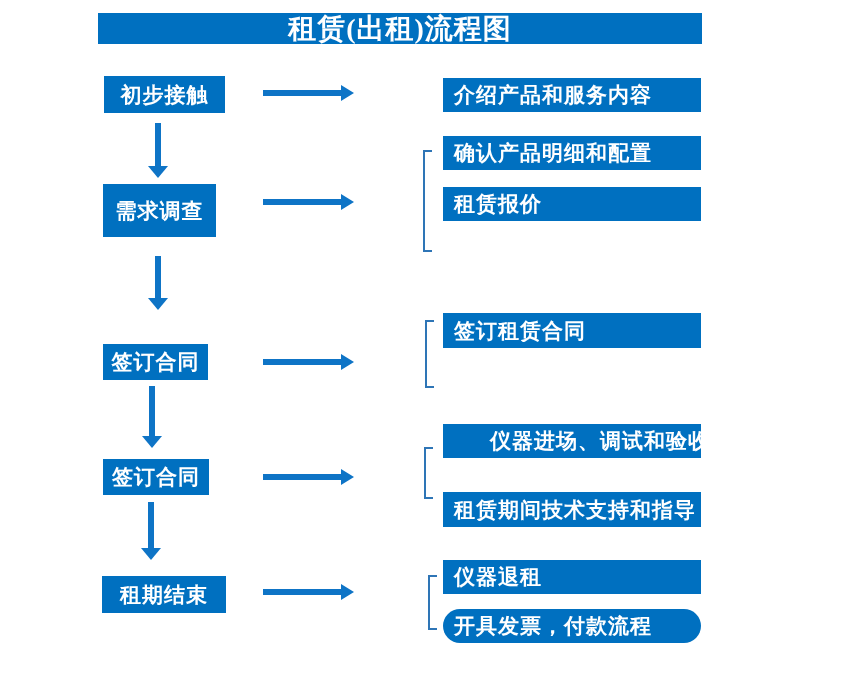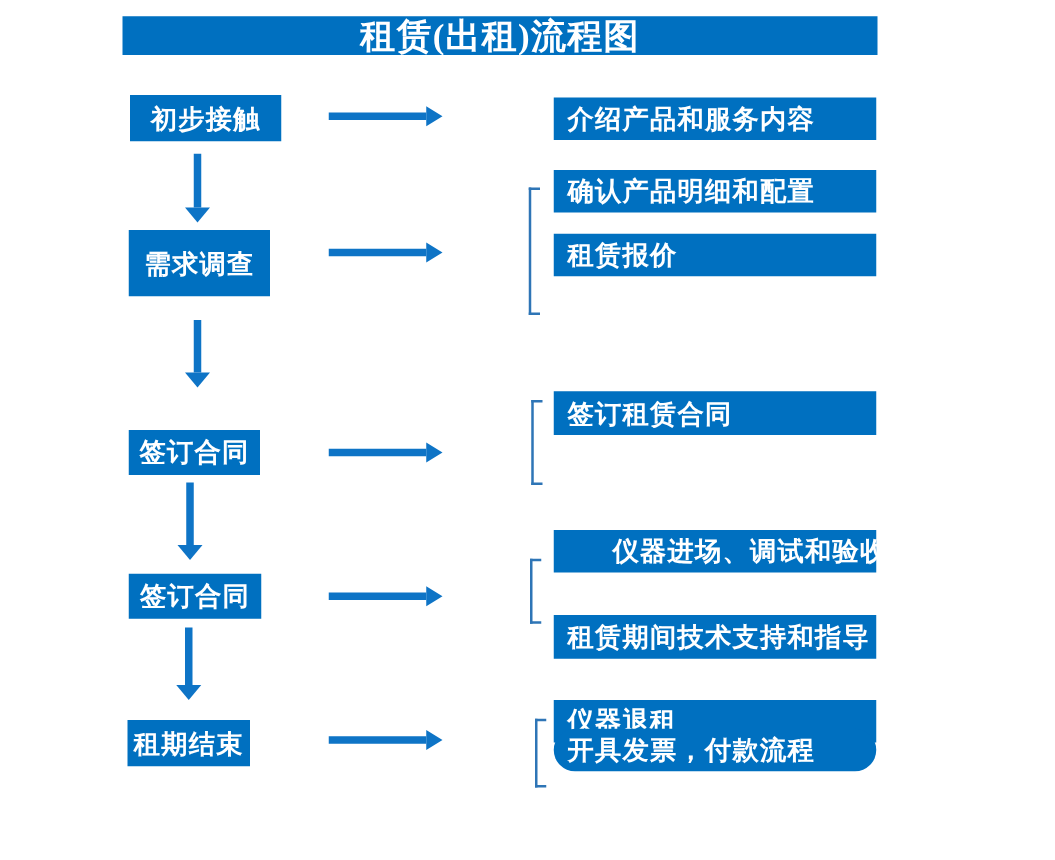--- a/index.html
+++ b/index.html
@@ -77,21 +77,21 @@
 <body>
 
 <div class="canvas">
 
   <div class="title-bar">租赁(出租)流程图</div>
 
   <div class="box left-box" style="left:104px; top:76px; width:121px; height:37px;">初步接触</div>
   <div class="box left-box" style="left:103px; top:184px; width:113px; height:53px;text-align:center;">需求调查</div>
   <div class="box left-box" style="left:103px; top:344px; width:105px; height:36px;">签订合同</div>
   <div class="box left-box" style="left:103px; top:459px; width:106px; height:36px;">签订合同</div>
-  <div class="box left-box" style="left:102px; top:576px; width:98px; height:37px;">租期结束</div>
+  <div class="box left-box" style="left:102px; top:576px; width:124px; height:37px;">租期结束</div>
 
   <div class="v-arrow" style="left:148px; top:123px;">
     <span class="shaft" style="height:43px;"></span>
     <span class="head" style="top:43px;"></span>
   </div>
   <div class="v-arrow" style="left:148px; top:256px;">
     <span class="shaft" style="height:42px;"></span>
     <span class="head" style="top:42px;"></span>
   </div>
   <div class="v-arrow" style="left:142px; top:386px;">
@@ -133,15 +133,15 @@
 
   <div class="box right-box" style="top:187px;">租赁报价</div>
   <div class="box right-box" style="top:136px;">确认产品明细和配置</div>
 
   <div class="box right-box" style="top:313px; height:35px;">签订租赁合同</div>
 
   <div class="box right-box" style="top:424px;padding-left:47px;">仪器进场、调试和验收</div>
   <div class="box right-box" style="top:492px; height:35px;">租赁期间技术支持和指导</div>
 
   <div class="box right-box" style="top:560px;">仪器退租</div>
-  <div class="box right-box" style="top:583px;border-radius:17px;">开具发票，付款流程</div>
+  <div class="box right-box" style="top:609px;border-radius:17px;">开具发票，付款流程</div>
 
 </div>
 
 </body></html>

